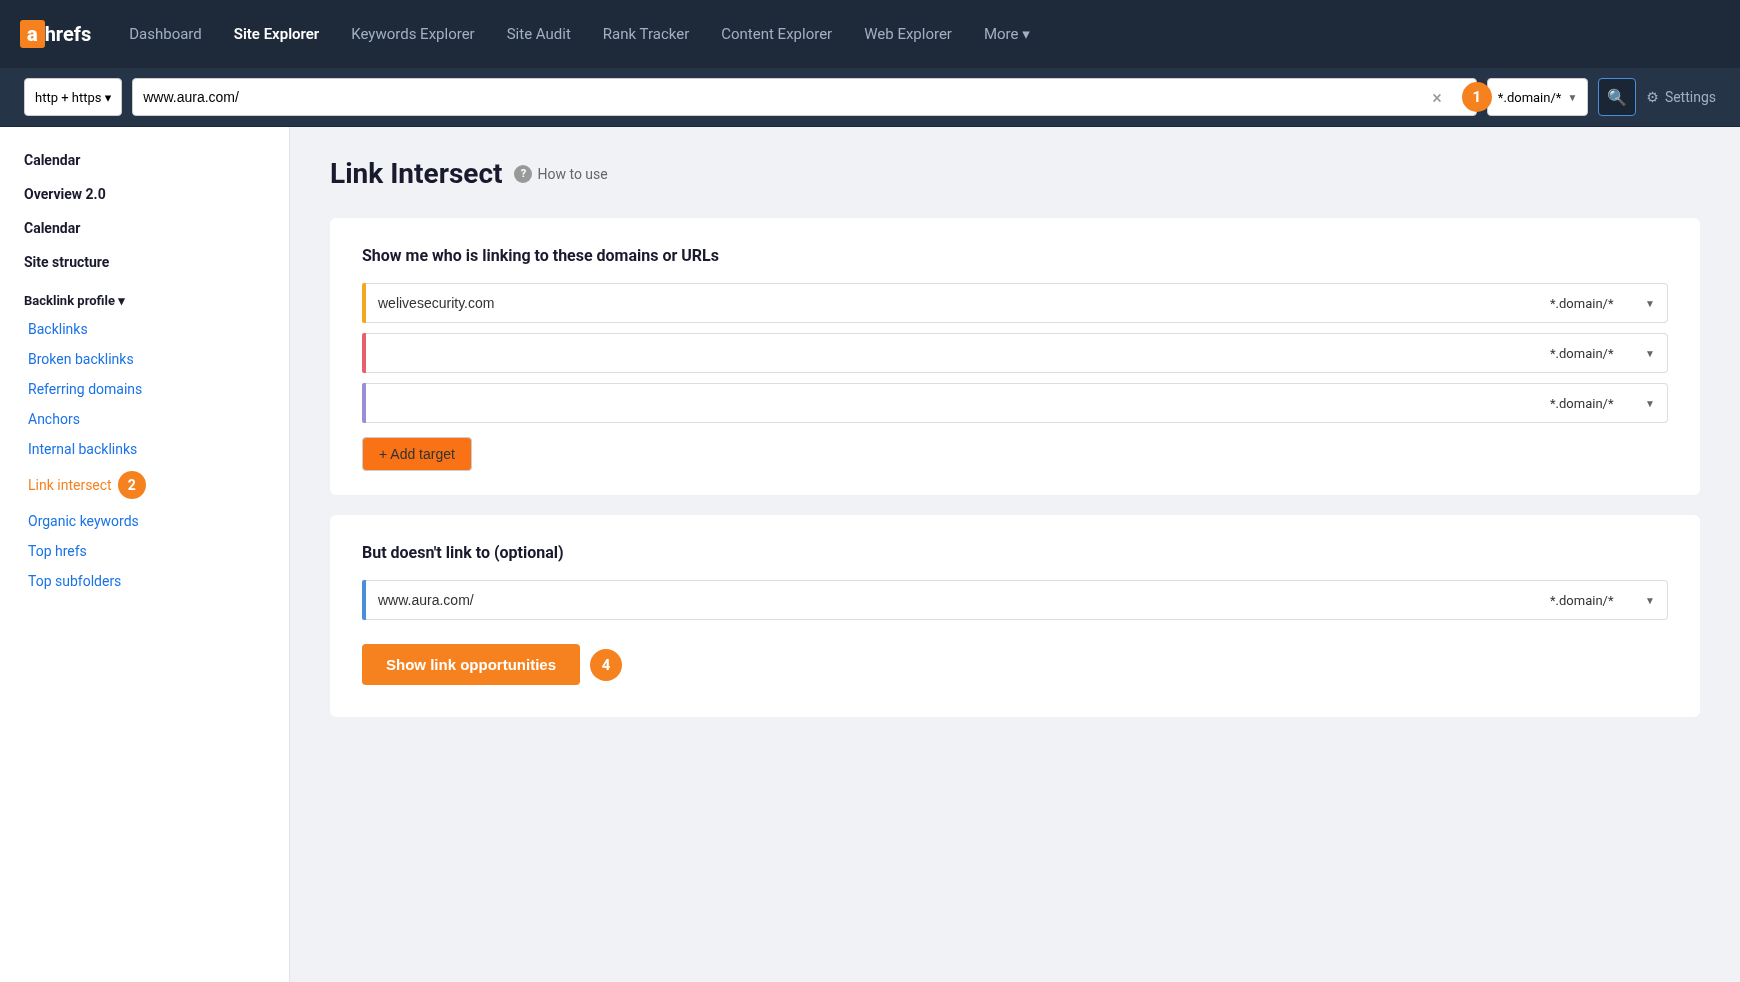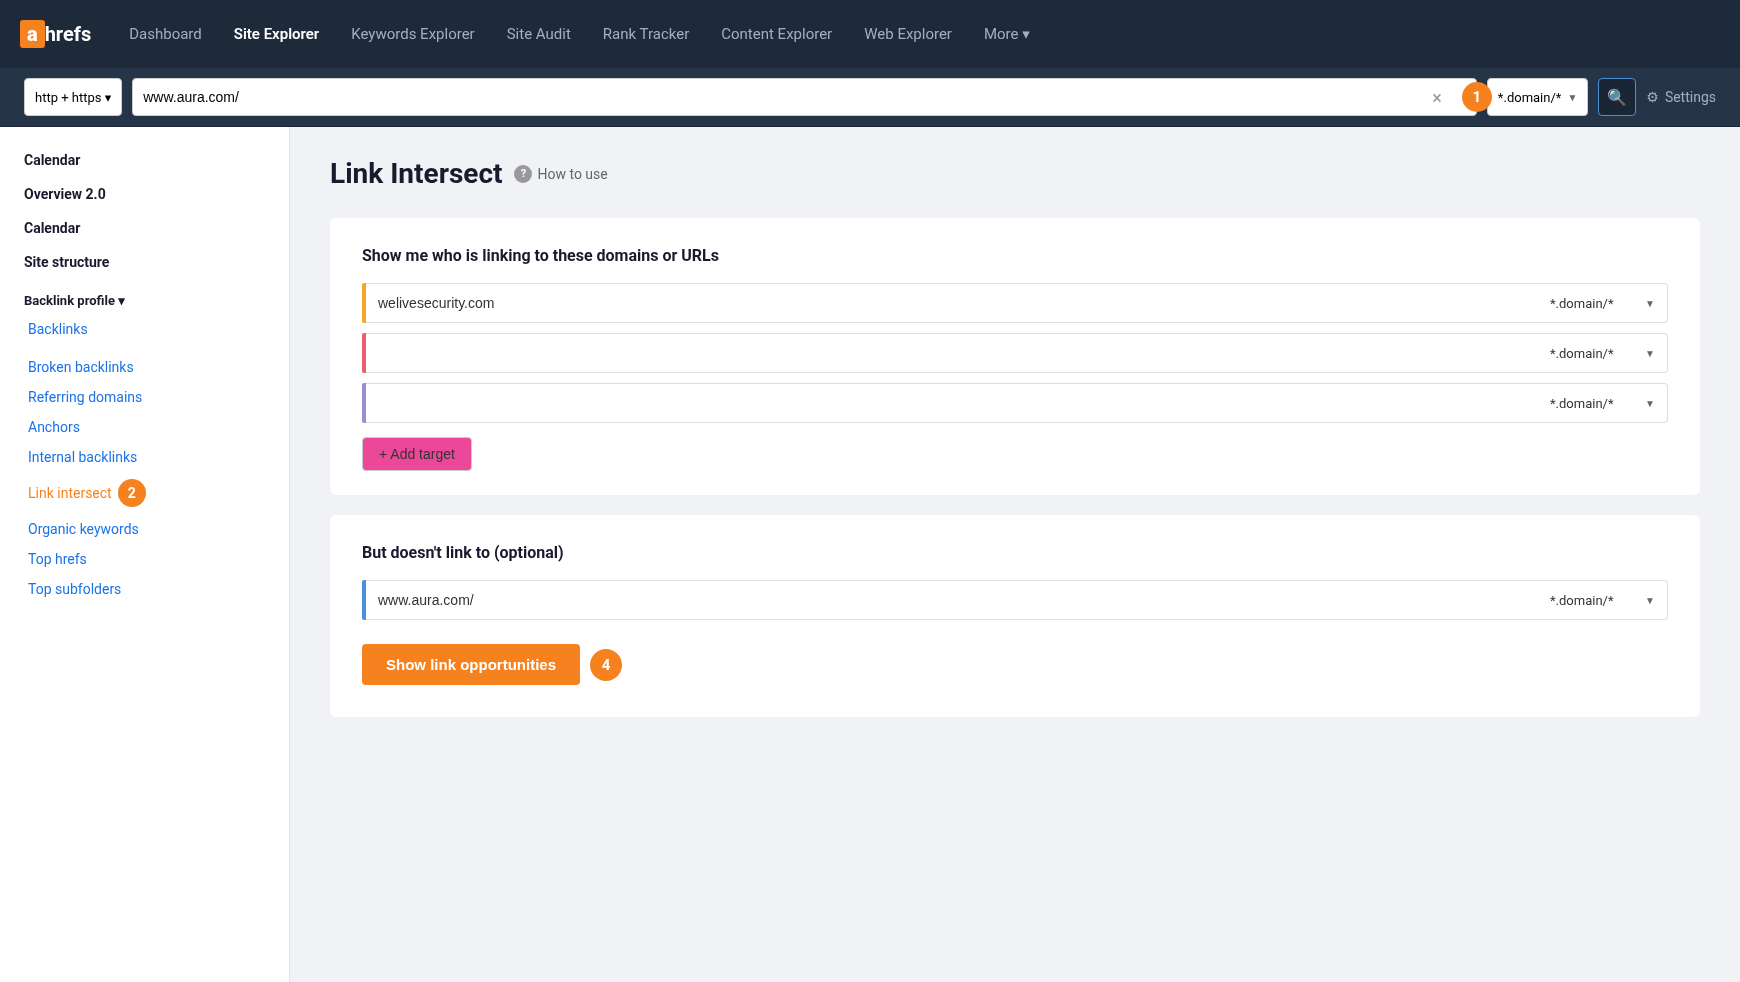--- a/index.html
+++ b/index.html
@@ -59,21 +59,21 @@
     </div>
     <div style="padding:9px 24px;font-size:14px;font-weight:700;color:#1a1a2e;cursor:pointer;">
       <span>Site structure</span>
     </div>
     <div style="padding:14px 24px 6px;font-size:13px;font-weight:700;color:#1a1a2e;">
       <span>Backlink profile ▾</span>
     </div>
     <div style="padding:7px 24px 7px 28px;font-size:14px;color:#1a73e8;cursor:pointer;">
       <span>Backlinks</span>
     </div>
-    <div style="padding:7px 24px 7px 28px;font-size:14px;color:#1a73e8;cursor:pointer;margin-top:8px;">
+    <div style="padding:7px 24px 7px 28px;font-size:14px;color:#1a73e8;cursor:pointer;">
       <span>Broken backlinks</span>
     </div>
     <div style="padding:7px 24px 7px 28px;font-size:14px;color:#1a73e8;cursor:pointer;">
       <span>Referring domains</span>
     </div>
     <div style="padding:7px 24px 7px 28px;font-size:14px;color:#1a73e8;cursor:pointer;">
       <span>Anchors</span>
     </div>
     <div style="padding:7px 24px 7px 28px;font-size:14px;color:#1a73e8;cursor:pointer;">
       <span>Internal backlinks</span>
@@ -126,21 +126,21 @@
 
       <div style="display:flex;align-items:center;margin-bottom:14px;">
         <div style="width:4px;height:40px;background:#9b8ed6;border-radius:2px 0 0 2px;flex-shrink:0;"></div>
         <input type="text" style="flex: 1 1 0%; height: 40px; border-top: 1px solid rgb(221, 221, 221); border-bottom: 1px solid rgb(221, 221, 221); border-image: initial; border-left: none; border-right: none; outline: none; padding: 0px 12px; font-size: 14px; color: rgb(51, 51, 51);" placeholder="" value="">
         <div style="height:40px;border:1px solid #ddd;border-left:none;border-radius:0 4px 4px 0;padding:0 12px;font-size:13px;cursor:pointer;display:flex;align-items:center;gap:8px;background:white;color:#333;white-space:nowrap;min-width:130px;justify-content:space-between;">
           <span>*.domain/*</span>
           <span style="font-size:10px;color:#666;">▼</span>
         </div>
       </div>
 
-      <button style="display:flex;align-items:center;gap:6px;background:#ec4899;border:1px solid #ccc;border-radius:4px;padding:8px 16px;font-size:14px;cursor:pointer;color:#333;">+ Add target</button>
+      <button style="display:flex;align-items:center;gap:6px;background:#f97316;border:1px solid #ccc;border-radius:4px;padding:8px 16px;font-size:14px;cursor:pointer;color:#333;">+ Add target</button>
     </div>
 
     <div style="background:white;border-radius:6px;padding:28px 32px 32px;">
       <div style="font-size:16px;font-weight:700;color:#1a1a2e;margin-bottom:18px;">But doesn't link to (optional)</div>
 
       <div style="display:flex;align-items:center;">
         <div style="width:4px;height:40px;background:#4a90d9;border-radius:2px 0 0 2px;flex-shrink:0;"></div>
         <input type="text" style="flex: 1 1 0%; height: 40px; border-top: 1px solid rgb(221, 221, 221); border-bottom: 1px solid rgb(221, 221, 221); border-image: initial; border-left: none; border-right: none; outline: none; padding: 0px 12px; font-size: 14px; color: rgb(51, 51, 51);" value="www.aura.com/">
         <div style="height:40px;border:1px solid #ddd;border-left:none;border-radius:0 4px 4px 0;padding:0 12px;font-size:13px;cursor:pointer;display:flex;align-items:center;gap:8px;background:white;color:#333;white-space:nowrap;min-width:130px;justify-content:space-between;">
           <span>*.domain/*</span>

